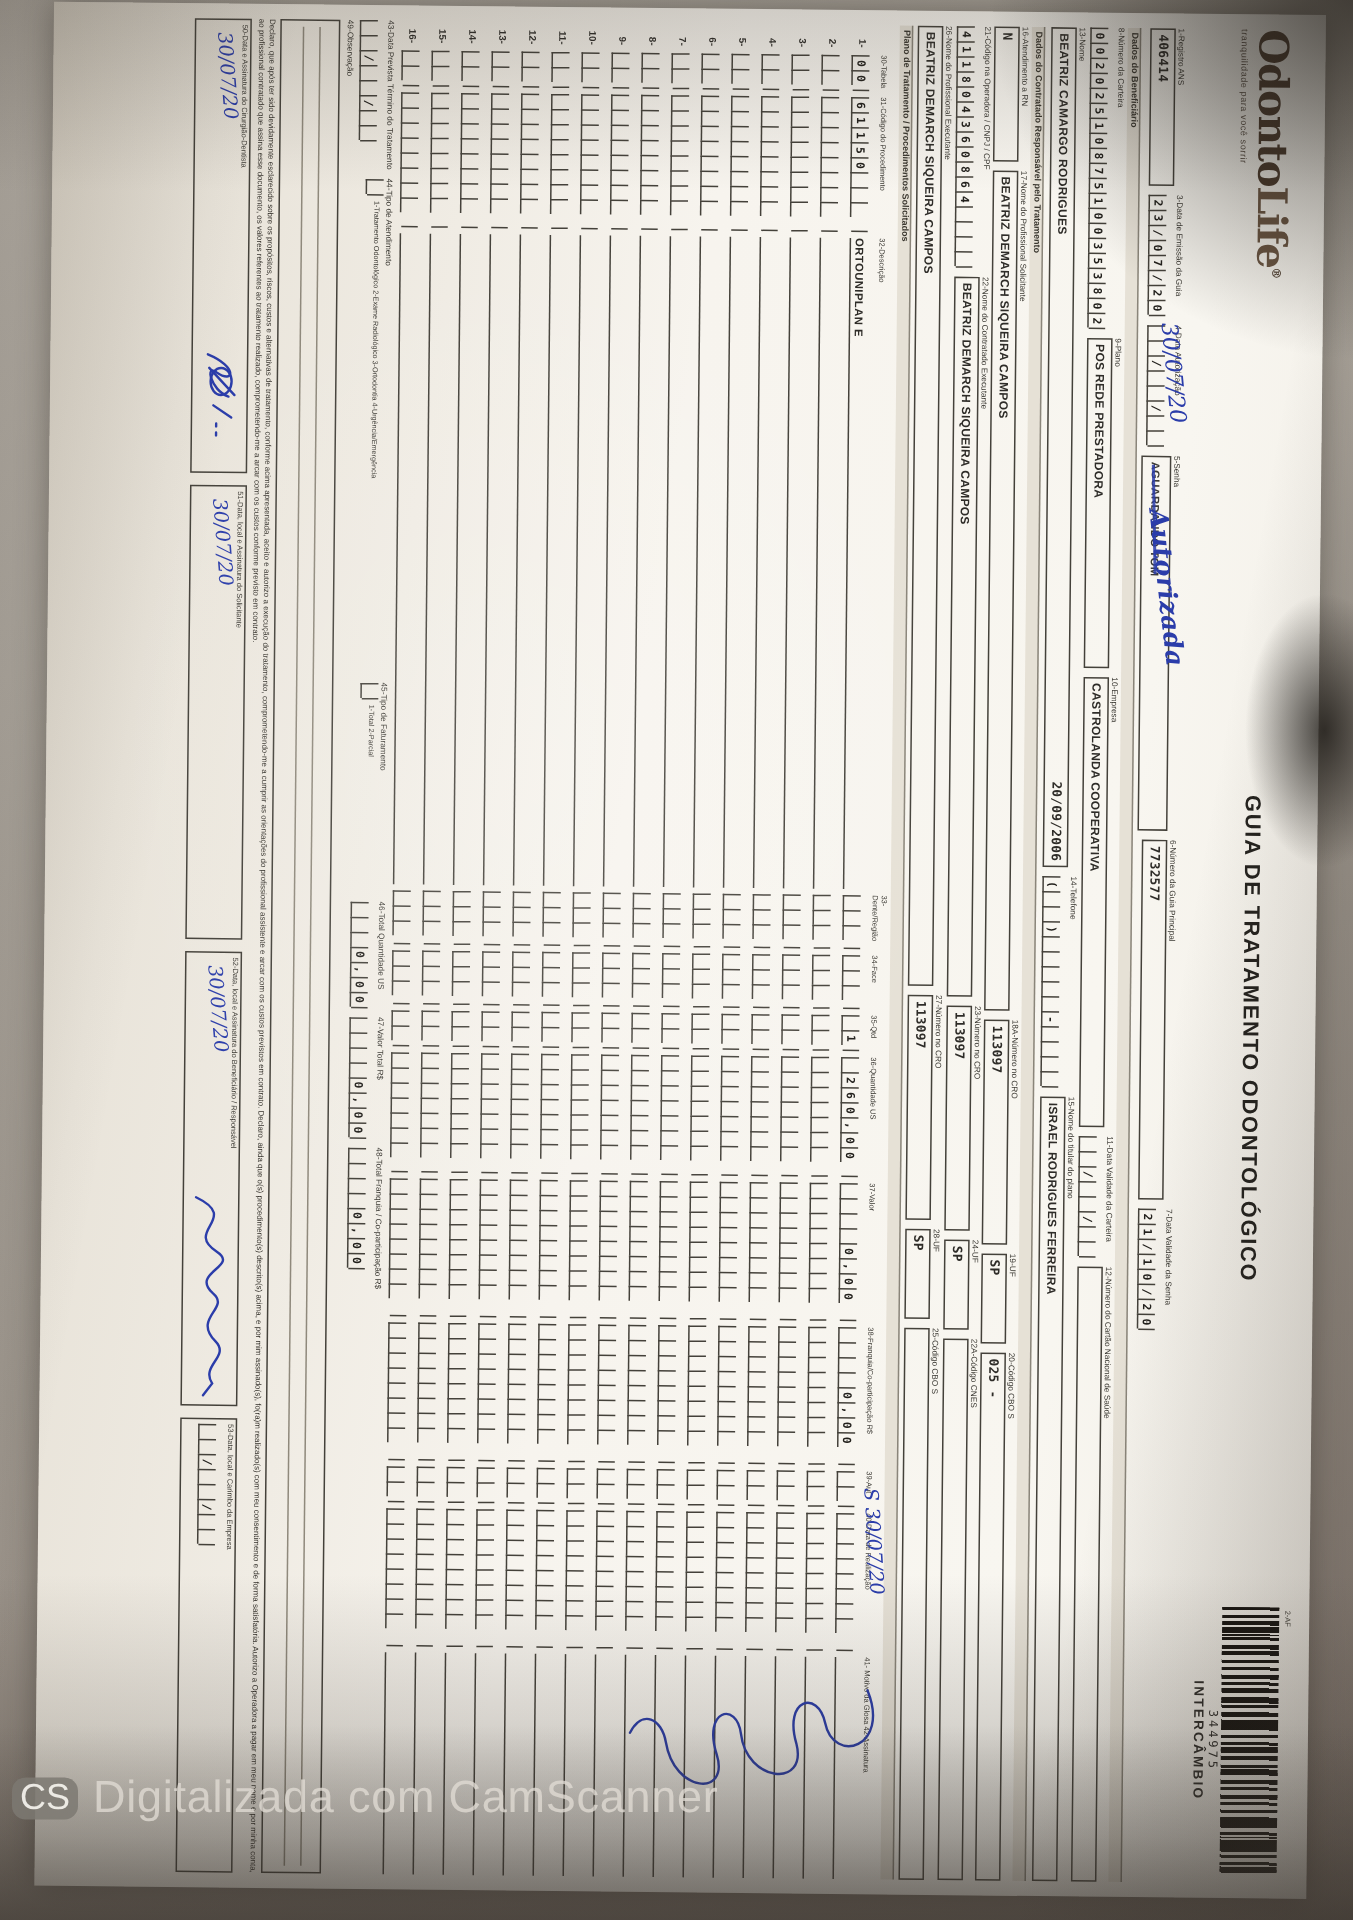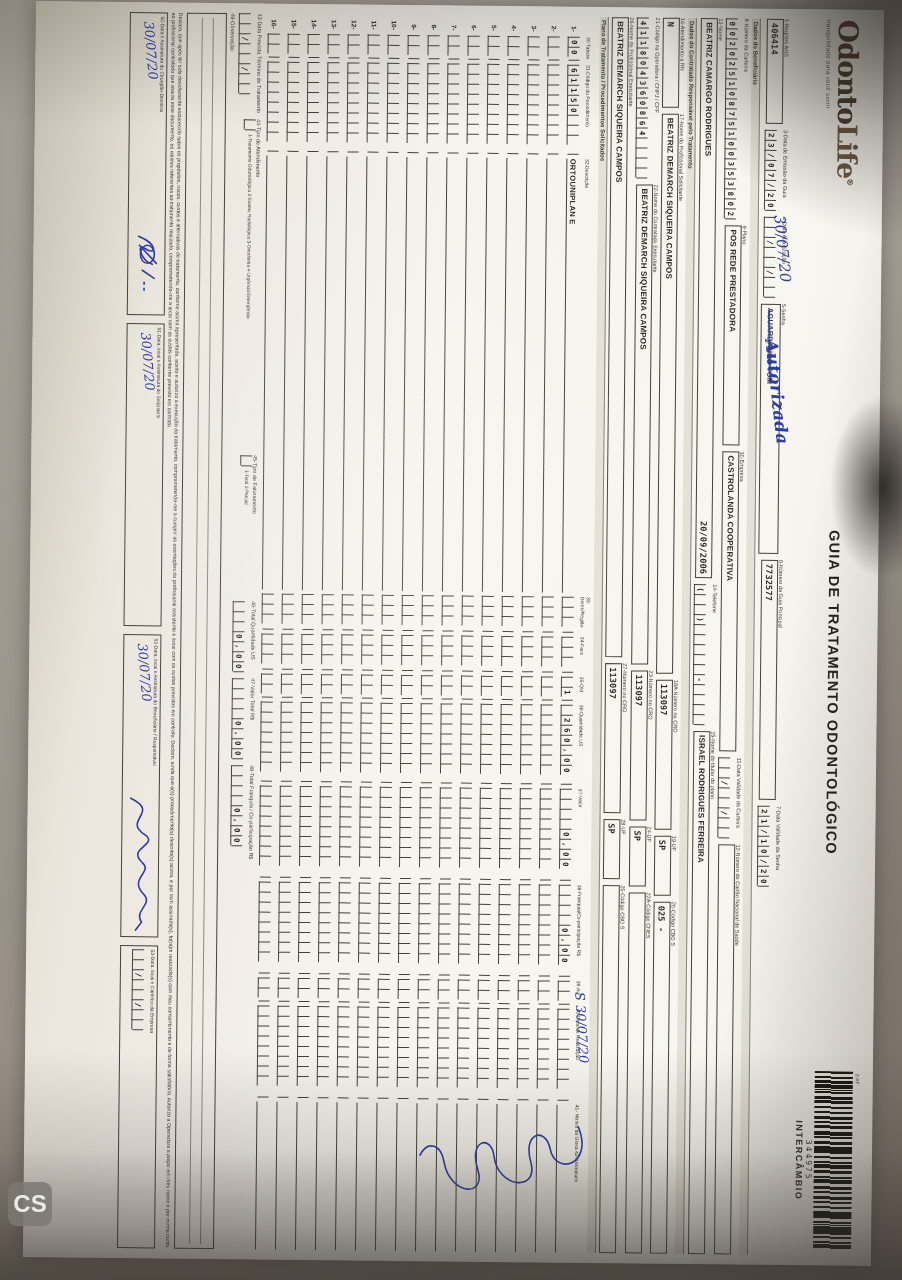--- a/index.html
+++ b/index.html
@@ -68,22 +68,22 @@
   #light{background:
     radial-gradient(ellipse 420px 520px at 40% 40%,rgba(255,255,255,.16),transparent 70%),
     linear-gradient(100deg,rgba(50,44,38,.18),transparent 18%,transparent 80%,rgba(50,44,38,.30)),
     linear-gradient(to bottom,rgba(60,54,46,.22),transparent 10%,transparent 82%,rgba(48,42,36,.38));}
   #cornerTR{background:radial-gradient(circle at 101% -1%,rgba(30,26,21,.75),transparent 16%);}
   #blobR{position:absolute;right:-36px;top:392px;width:110px;height:190px;border-radius:50%;
     background:radial-gradient(ellipse at center,rgba(25,22,18,.78),rgba(25,22,18,0) 68%);pointer-events:none;}
   #botShadow{background:linear-gradient(to top,rgba(52,47,41,.55),rgba(52,47,41,.25) 55px,transparent 130px);}
   
   #wm{position:absolute;left:8px;top:1182px;display:flex;align-items:center;gap:10px;pointer-events:none;}
-  #wm .badge{width:44px;height:44px;border-radius:9px;background:rgba(125,121,114,.85);
-    color:rgba(245,243,238,.92);font-weight:bold;font-size:24px;display:flex;align-items:center;justify-content:center;}
+  #wm .badge{width:44px;height:28px;border-radius:9px;background:rgba(125,121,114,.85);
+    color:rgba(245,243,238,.92);font-weight:normal;font-size:24px;display:flex;align-items:center;justify-content:center;}
   #wm .wtxt{font-size:30px;color:rgba(224,219,211,.78);letter-spacing:.5px;}
 </style>
 </head>
 <body>
 
 <div id="photo">
   <div id="paper">
 
     <div id="hdr">
       <div id="logo">
@@ -1692,14 +1692,15 @@
     </div>
   </div>
 
   <div class="ovl" id="light"></div>
   <div class="ovl" id="cornerTR"></div>
   <div id="blobR"></div>
   <div class="ovl" id="botShadow"></div>
 
   <div id="wm">
     <div class="badge">CS</div>
+    <div class="wtxt">Digitalizada com CamScanner</div>
   </div>
 </div>
 
 </body></html>

